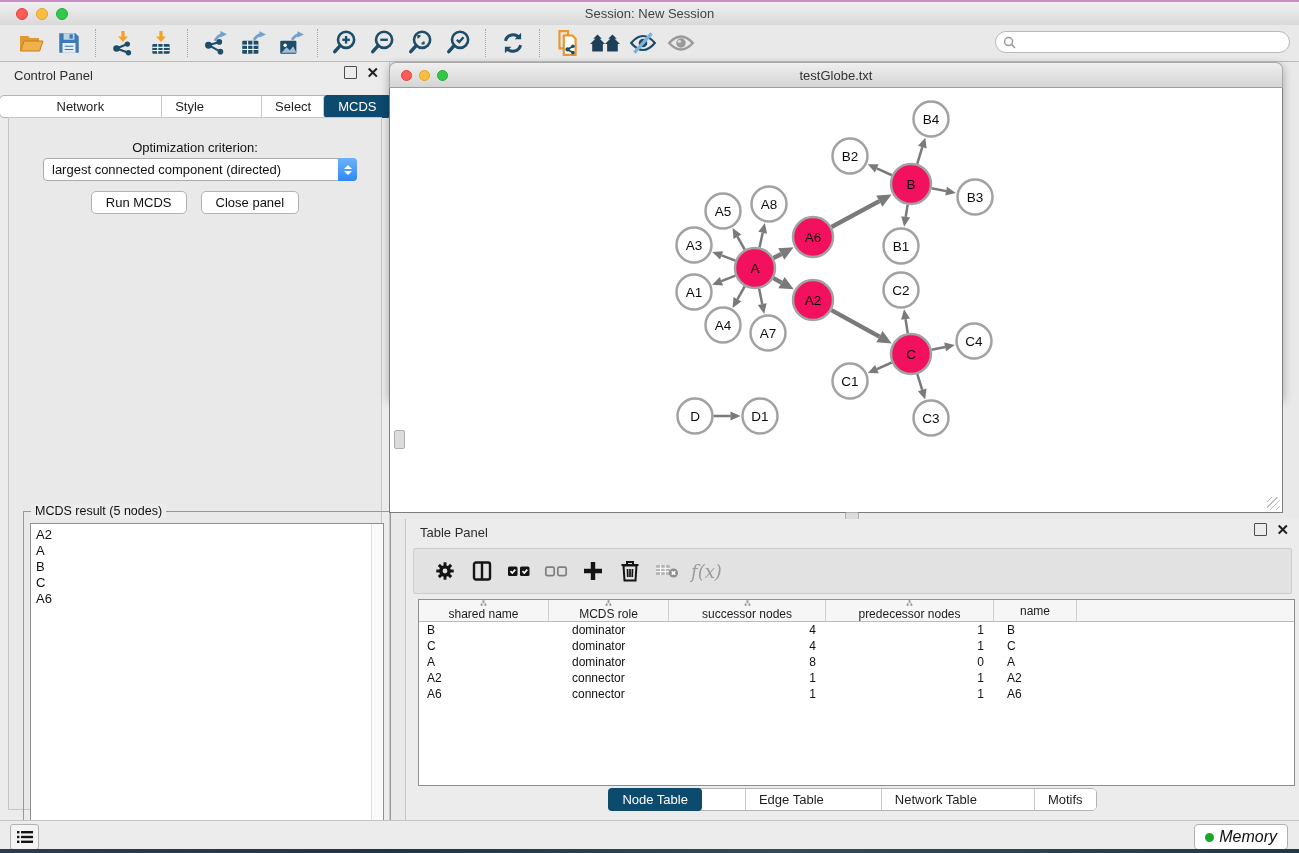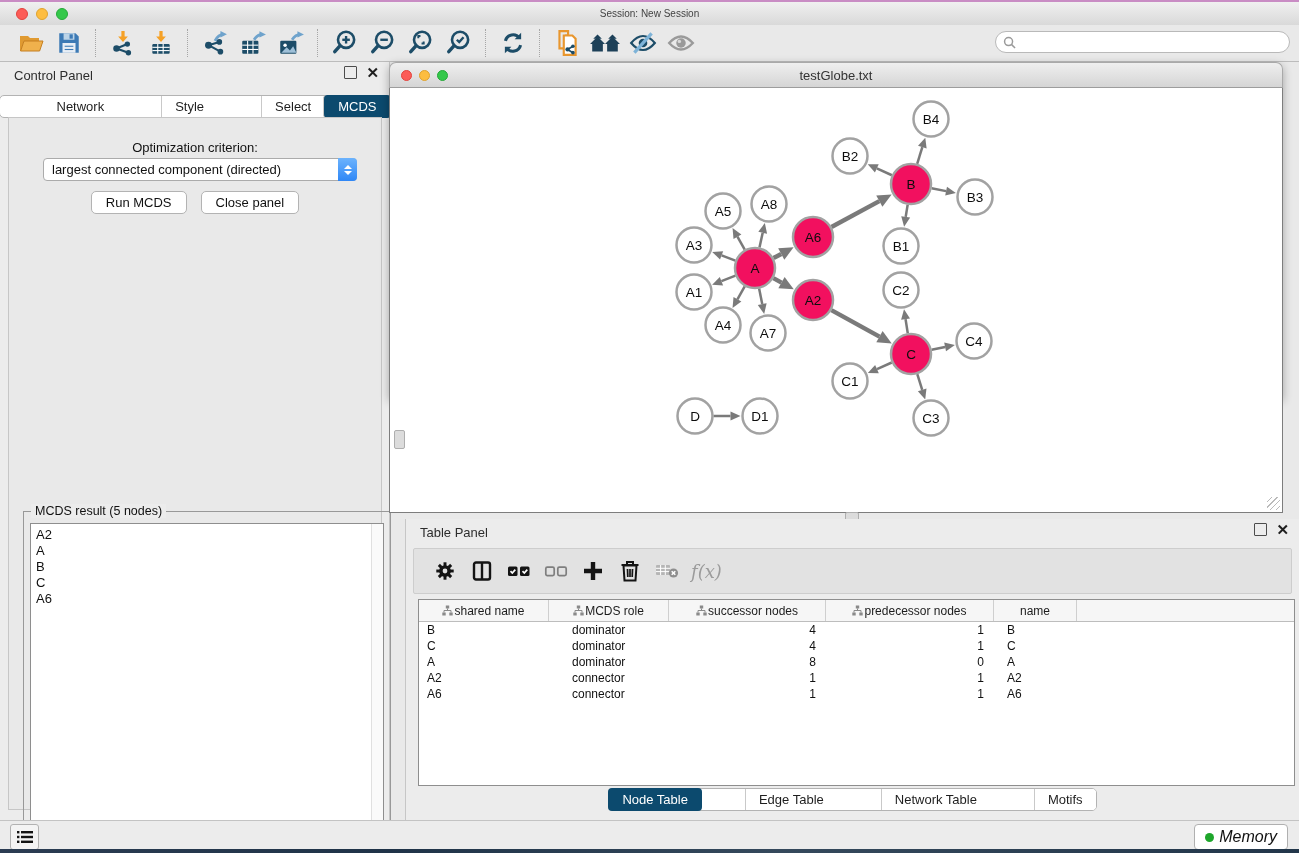--- a/index.html
+++ b/index.html
@@ -11,21 +11,21 @@
     background:linear-gradient(90deg,#2b3c52,#1f3348 30%,#35495c 60%,#22364a);}
   
   .titlebar{position:absolute;left:0;top:2px;width:1299px;height:23px;
     background:linear-gradient(#f0f0f0,#d9d9d9);border-bottom:1px solid #b4b4b4;
     display:flex;align-items:center;}
   .lights{position:absolute;left:16px;top:6px;display:flex;gap:8px;}
   .light{width:12px;height:12px;border-radius:50%;}
   .light.red{background:#fc5c57;border:1px solid #e2443e;box-sizing:border-box;}
   .light.yellow{background:#fdbd40;border:1px solid #e0a32e;box-sizing:border-box;}
   .light.green{background:#34c84a;border:1px solid #26a939;box-sizing:border-box;}
-  .titlebar .title{width:100%;text-align:center;font-size:10px;color:#434343;}
+  .titlebar .title{width:100%;text-align:center;font-size:13px;color:#434343;}
   
   .toolbar{position:absolute;left:0;top:25px;width:1299px;height:37px;background:#e9e9e9;
     border-bottom:1px solid #bcbcbc;display:flex;align-items:center;padding-left:12px;box-sizing:border-box;}
   .tb-icon{width:38px;height:32px;display:flex;align-items:center;justify-content:center;flex:0 0 auto;}
   .tb-icon svg{display:block;}
   .tb-sep{width:1px;height:28px;border-left:1px dotted #a6a6a6;margin:0 7px;flex:0 0 auto;}
   .search{position:absolute;right:9px;top:6px;width:295px;height:22px;background:#fff;
     border:1px solid #b9b9b9;border-radius:12px;display:flex;align-items:center;padding-left:7px;box-sizing:border-box;}
   .search input{border:none;outline:none;flex:1;font-size:12px;background:transparent;margin-left:4px;
     font-family:"Liberation Sans",sans-serif;}
@@ -85,21 +85,21 @@
   .table-panel{position:absolute;left:405px;top:519px;width:894px;height:301px;background:#ececec;
     border-left:1px solid #c6c6c6;box-sizing:border-box;}
   .tp-toolbar{position:absolute;left:7px;top:29px;right:7px;height:46px;background:#e2e2e2;
     border:1px solid #cdcdcd;border-radius:2px;display:flex;align-items:center;padding-left:12px;box-sizing:border-box;}
   .tp-icon{width:37px;height:34px;display:flex;align-items:center;justify-content:center;}
   .fx{font-family:"DejaVu Serif",serif;font-style:italic;font-size:18px;color:#9b9b9b;margin-left:6px;}
   .node-table{position:absolute;left:12px;top:80px;width:877px;height:187px;background:#fff;
     border:1px solid #8e8e8e;box-sizing:border-box;overflow:hidden;font-size:12px;}
   .nt-header{display:flex;height:21px;background:#f6f6f6;border-bottom:1px solid #bdbdbd;}
   .nt-hcell{position:relative;display:flex;align-items:center;justify-content:center;
-    border-right:1px solid #cfcfcf;box-sizing:border-box;color:#1c1c1c;gap:1px;}
+    border-right:1px solid #cfcfcf;box-sizing:border-box;color:#1c1c1c;gap:1px;flex-direction:column;}
   .nt-hcell:last-child{border-right:none;}
   .nt-row{display:flex;height:16px;align-items:center;}
   .nt-cell{box-sizing:border-box;color:#111;white-space:nowrap;overflow:hidden;}
   .tp-tabs-wrap{position:absolute;left:0;right:0;top:269px;display:flex;justify-content:center;}
   
   .statusbar{position:absolute;left:0;top:820px;width:1299px;height:29px;background:#ececec;
     border-top:1px solid #c3c3c3;box-sizing:border-box;}
   .list-btn{position:absolute;left:10px;top:3px;width:27px;height:24px;background:#f4f4f4;
     border:1px solid #b2b2b2;border-radius:3px;display:flex;align-items:center;justify-content:center;}
   .memory-btn{position:absolute;right:11px;top:3px;height:24px;background:#fff;border:1px solid #b0b0b0;

